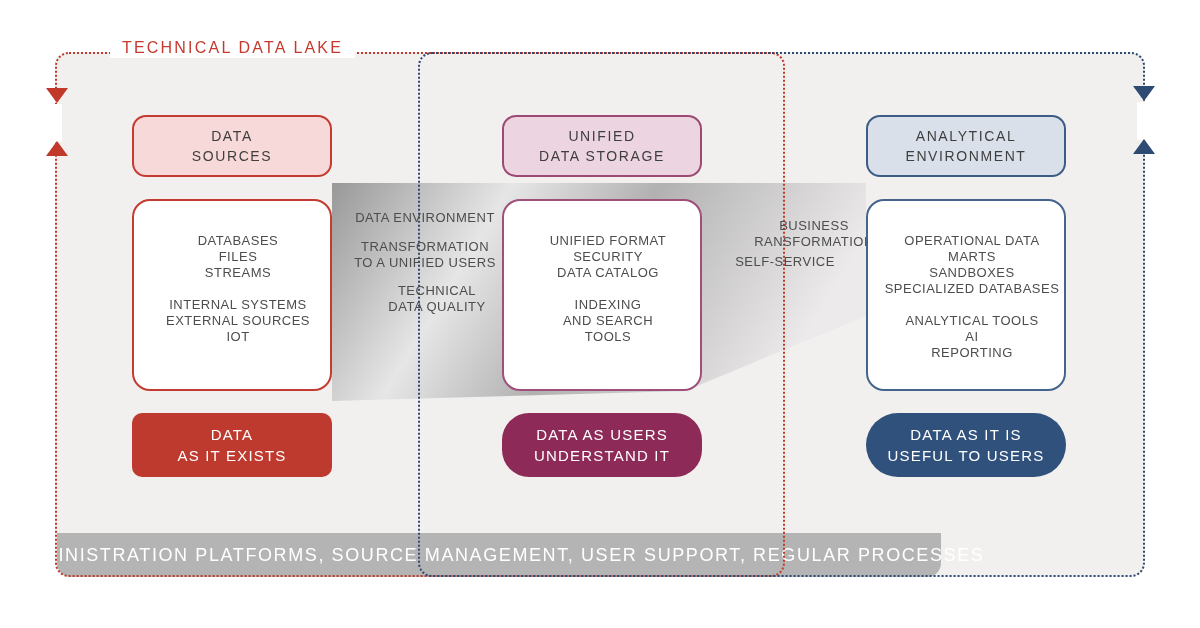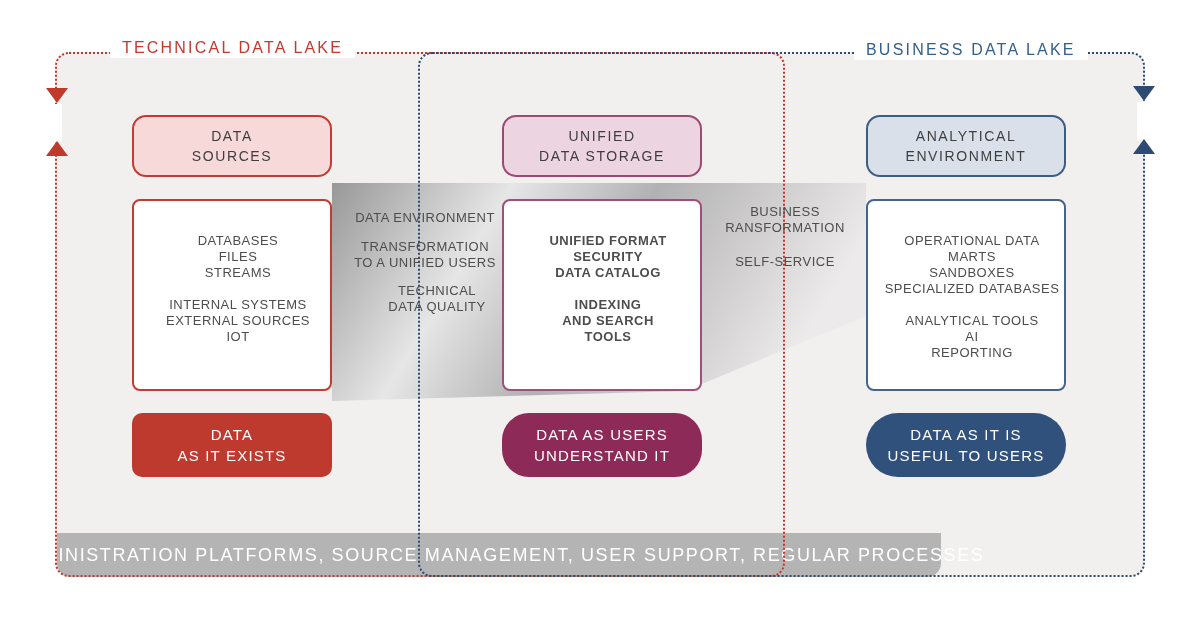--- a/index.html
+++ b/index.html
@@ -17,26 +17,26 @@
   .lake-title{position:absolute;background:#ffffff;padding:1px 12px;
               font-size:16px;letter-spacing:2.2px;white-space:nowrap;}
   .lake-title.red{color:#c5392f;}
   .lake-title.blue{color:#35608c;}
   .hdr{position:absolute;width:200px;height:62px;border-radius:14px;box-sizing:border-box;
        display:flex;flex-direction:column;align-items:center;justify-content:center;
        font-size:14px;letter-spacing:1.6px;color:#3e3e3e;line-height:20px;text-align:center;}
   .hdr.c-red{background:#f6d9d8;border:2px solid #c43b31;}
   .hdr.c-mag{background:#ecd4e0;border:2px solid #9c4a73;}
   .hdr.c-blu{background:#dae0ea;border:2px solid #3b5c85;}
-  .content{position:absolute;width:200px;height:192px;background:#ffffff;border-radius:8px;
+  .content{position:absolute;width:200px;height:192px;background:#ffffff;border-radius:18px;
            box-sizing:border-box;display:flex;flex-direction:column;align-items:center;
            padding-top:32px;font-size:13px;letter-spacing:0.5px;color:#4d4d4d;
            line-height:16px;text-align:center;padding-left:12px;}
   .content.c-red{border:2px solid #c43b31;}
-  .content.c-mag{border:2px solid #a04f7a;font-weight:bold;}
+  .content.c-mag{border:2px solid #a04f7a;}
   .content.c-blu{border:2px solid #44648e;}
   .content .group{margin-bottom:16px;}
   .content .line{display:block;}
   .footer-box{position:absolute;width:200px;height:64px;border-radius:10px;color:#ffffff;
               display:flex;flex-direction:column;align-items:center;justify-content:center;
               font-size:15px;letter-spacing:1.2px;line-height:21px;text-align:center;}
   .footer-box.c-red{background:#bf3a2e;}
   .footer-box.c-mag{background:#8e2a57;border-radius:27px;}
   .footer-box.c-blu{background:#30517c;border-radius:32px;}
   .flow-text{position:absolute;width:170px;text-align:center;font-size:13px;
@@ -90,21 +90,21 @@
   </div>
   <div class="flow-text" style="left:340px;top:239px;">
     <span class="line">TRANSFORMATION</span>
     <span class="line">TO A UNIFIED USERS</span>
   </div>
   <div class="flow-text" style="left:352px;top:283px;">
     <span class="line">TECHNICAL</span>
     <span class="line">DATA QUALITY</span>
   </div>
 
-  <div class="flow-text" style="left:700px;top:204px;">
+  <div class="flow-text" style="left:700px;top:218px;padding-left:29px;">
     <span class="line">BUSINESS</span>
     <span class="line">RANSFORMATION</span>
   </div>
   <div class="flow-text" style="left:700px;top:254px;">
     <span class="line">SELF-SERVICE</span>
   </div>
 
   <div class="hdr c-red" style="left:132px;top:115px;">
     <span>DATA</span>
     <span>SOURCES</span>
@@ -162,15 +162,14 @@
       <span class="line">AI</span>
       <span class="line">REPORTING</span>
     </div>
   </div>
   <div class="footer-box c-blu" style="left:866px;top:413px;">
     <span>DATA AS IT IS</span>
     <span>USEFUL TO USERS</span>
   </div>
 
   <div class="lake-title red" style="left:110px;top:38px;">TECHNICAL DATA LAKE</div>
-  <div class="lake-title blue" style="left:854px;top:40px;">BUSINESS DATA LAKE</div>
 
 </div>
 
 </body></html>

